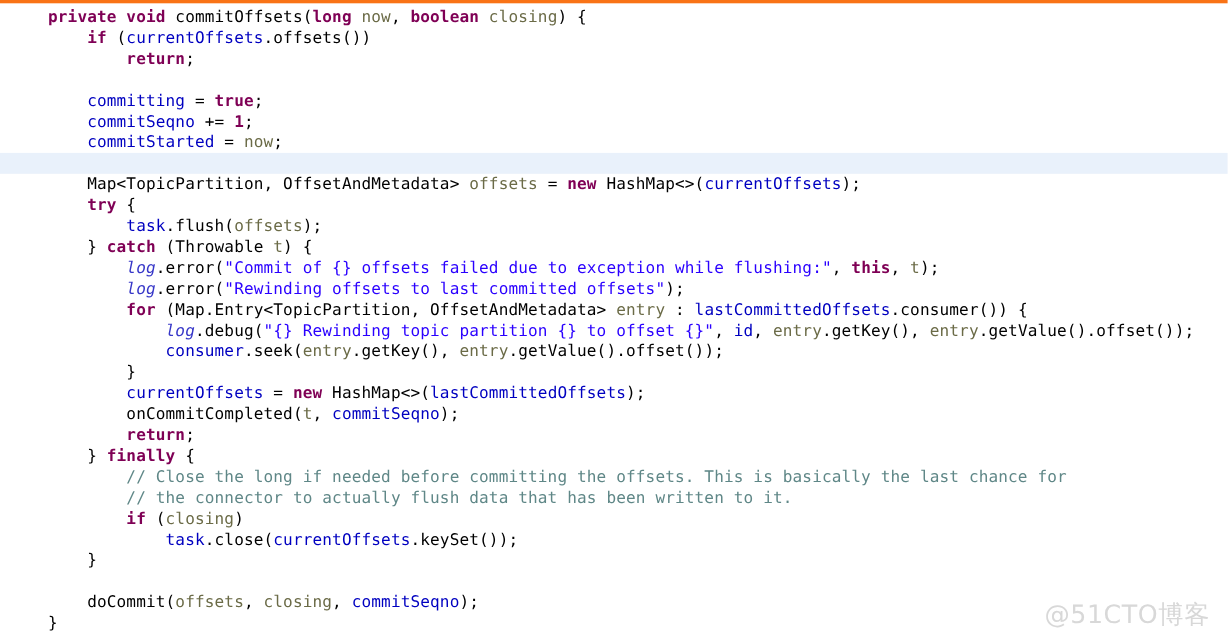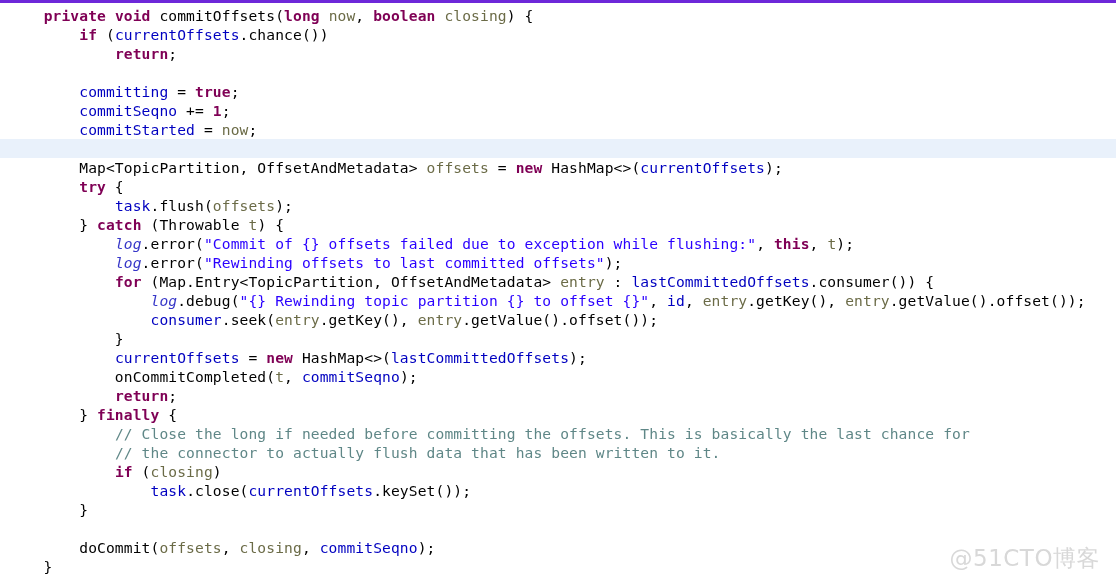--- a/index.html
+++ b/index.html
@@ -13,21 +13,21 @@
     overflow: hidden;
     font-family: "DejaVu Sans Mono", "Liberation Mono", monospace;
   }
 
   #editor {
     position: relative;
     width: 1116px;
     height: 584px;
     background: #ffffff;
     box-sizing: border-box;
-    border-top: 3px solid #6d28d9;
+    border-top: 3px solid #f97316;
   }
 
   .code-area {
     position: absolute;
     top: 3px;
     left: 0;
     right: 0;
     bottom: 0;
     padding: 0;
   }
@@ -66,21 +66,21 @@
     letter-spacing: 0.5px;
     user-select: none;
   }
 </style>
 </head>
 <body>
 
 <div id="editor">
   <div class="code-area">
       <div class="line"><span class="pl">    </span><span class="kw">private</span><span class="pl"> </span><span class="kw">void</span><span class="pl"> commitOffsets(</span><span class="kw">long</span><span class="pl"> </span><span class="par">now</span><span class="pl">, </span><span class="kw">boolean</span><span class="pl"> </span><span class="par">closing</span><span class="pl">) {</span></div>
-      <div class="line"><span class="pl">        </span><span class="kw">if</span><span class="pl"> (</span><span class="fld">currentOffsets</span><span class="pl">.chance())</span></div>
+      <div class="line"><span class="pl">        </span><span class="kw">if</span><span class="pl"> (</span><span class="fld">currentOffsets</span><span class="pl">.offsets())</span></div>
       <div class="line"><span class="pl">            </span><span class="kw">return</span><span class="pl">;</span></div>
       <div class="line"><span class="pl"></span>&nbsp;</div>
       <div class="line"><span class="pl">        </span><span class="fld">committing</span><span class="pl"> = </span><span class="kw">true</span><span class="pl">;</span></div>
       <div class="line"><span class="pl">        </span><span class="fld">commitSeqno</span><span class="pl"> += </span><span class="num">1</span><span class="pl">;</span></div>
       <div class="line"><span class="pl">        </span><span class="fld">commitStarted</span><span class="pl"> = </span><span class="par">now</span><span class="pl">;</span></div>
       <div class="line hl"><span class="pl"></span>&nbsp;</div>
       <div class="line"><span class="pl">        Map&lt;TopicPartition, OffsetAndMetadata&gt; </span><span class="par">offsets</span><span class="pl"> = </span><span class="kw">new</span><span class="pl"> HashMap&lt;&gt;(</span><span class="fld">currentOffsets</span><span class="pl">);</span></div>
       <div class="line"><span class="pl">        </span><span class="kw">try</span><span class="pl"> {</span></div>
       <div class="line"><span class="pl">            </span><span class="fld">task</span><span class="pl">.flush(</span><span class="par">offsets</span><span class="pl">);</span></div>
       <div class="line"><span class="pl">        } </span><span class="kw">catch</span><span class="pl"> (Throwable </span><span class="par">t</span><span class="pl">) {</span></div>

